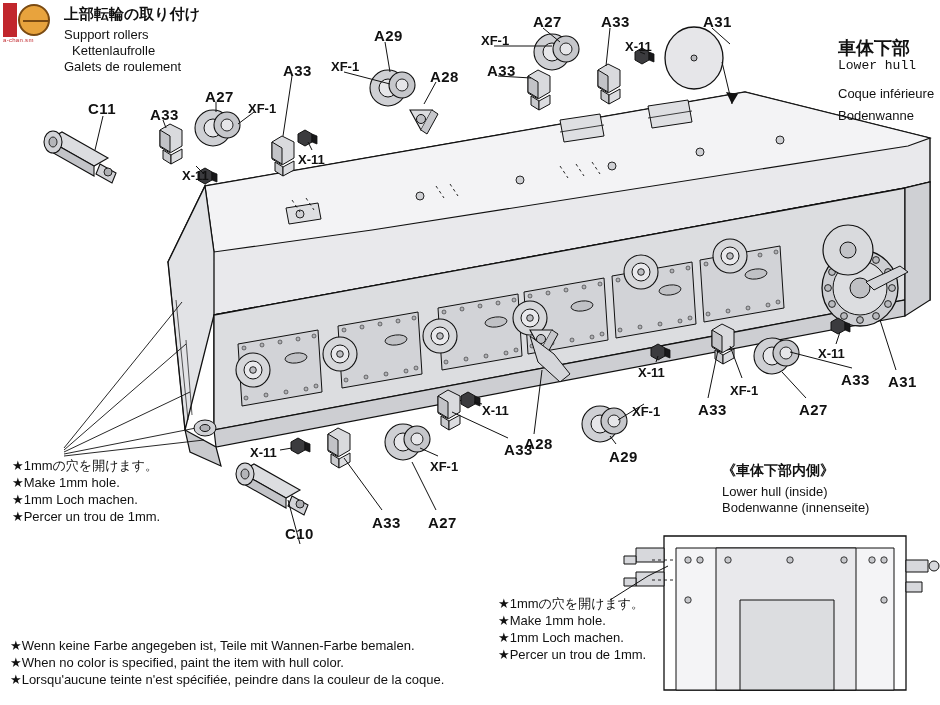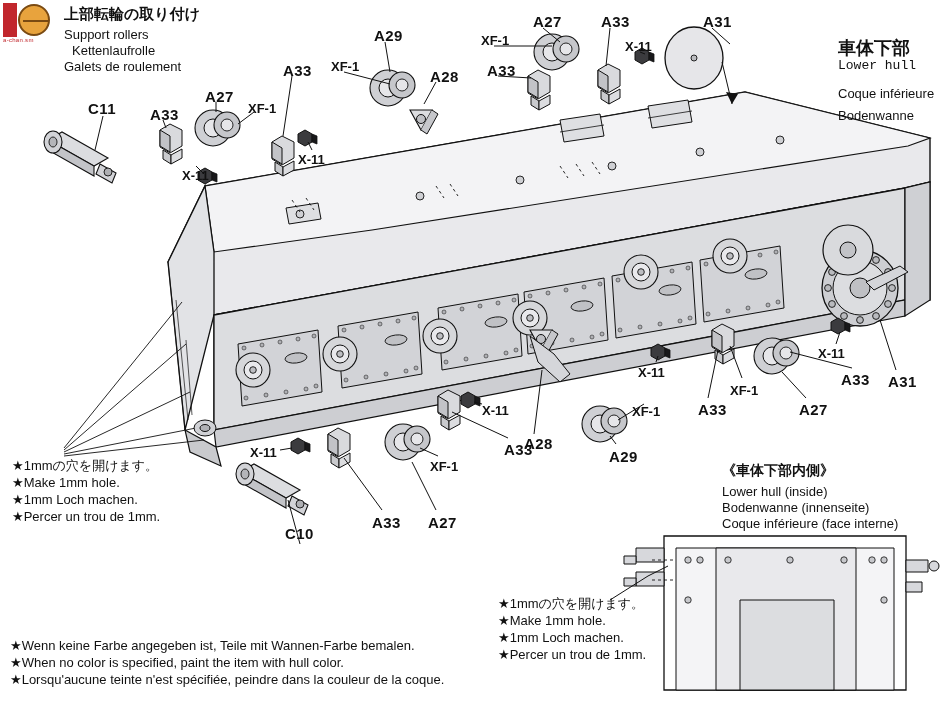--- a/index.html
+++ b/index.html
@@ -508,21 +508,20 @@
   <div class="lbl heading-en" style="left:64px; top:59px;">Galets de roulement</div>
 
   <div class="lbl heading-jp" style="left:838px; top:38px; font-size:18px;">車体下部</div>
   <div class="lbl heading-en" style="left:838px; top:58px;font-family:Liberation Mono, monospace;">Lower hull</div>
   <div class="lbl heading-en" style="left:838px; top:72px;margin-top:36px;">Bodenwanne</div>
   <div class="lbl heading-en" style="left:838px; top:86px;">Coque inférieure</div>
 
   <div class="lbl heading-jp" style="left:722px; top:462px; font-size:14px;">《車体下部内側》</div>
   <div class="lbl heading-en" style="left:722px; top:484px;">Lower hull (inside)</div>
   <div class="lbl heading-en" style="left:722px; top:500px;">Bodenwanne (innenseite)</div>
-  <div class="lbl heading-en" style="left:722px; top:516px;">Coque inférieure (face interne)</div>
 
   <div class="lbl partno" style="left:88px;  top:100px;">C11</div>
   <div class="lbl partno" style="left:150px; top:106px;">A33</div>
   <div class="lbl partno" style="left:205px; top:88px;">A27</div>
   <div class="lbl paintno" style="left:248px; top:101px;">XF-1</div>
   <div class="lbl partno" style="left:283px; top:62px;">A33</div>
   <div class="lbl paintno" style="left:331px; top:59px;">XF-1</div>
   <div class="lbl partno" style="left:374px; top:27px;">A29</div>
   <div class="lbl partno" style="left:430px; top:68px;">A28</div>
   <div class="lbl paintno" style="left:481px; top:33px;">XF-1</div>

